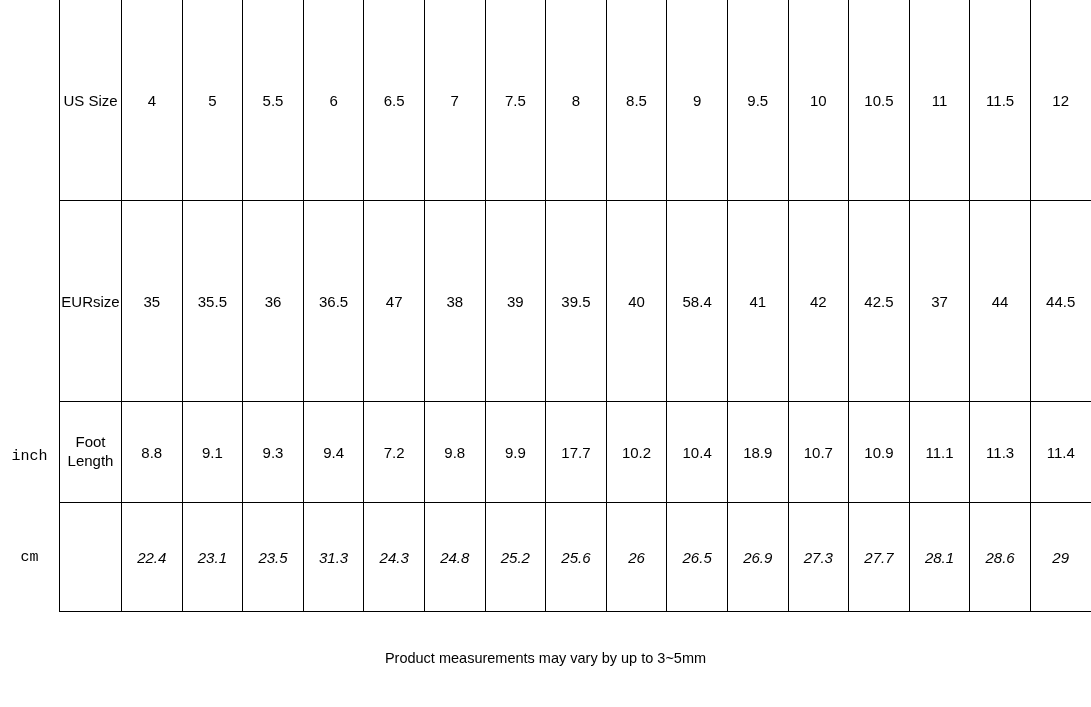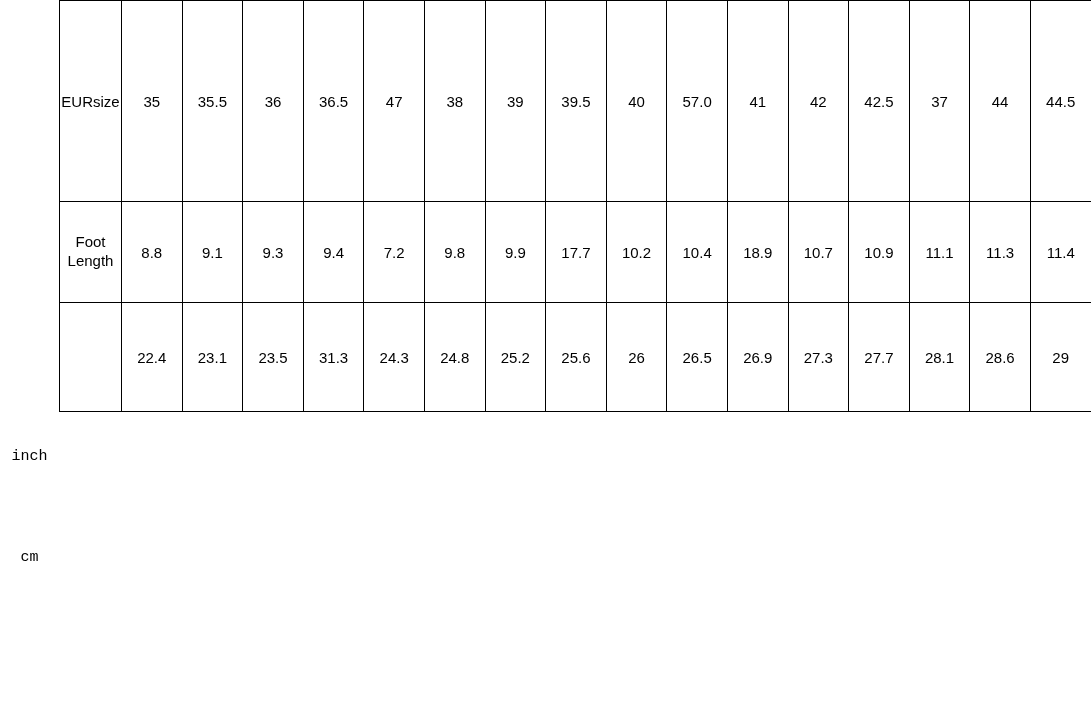--- a/index.html
+++ b/index.html
@@ -45,21 +45,21 @@
   }
 
   
   col.label-col { width: 62px; }
   col.data-col  { width: 60.6px; }
 
   
   tr.row-us   td { height: 200px; }
   tr.row-eur  td { height: 200px; margin-left: 41px; }
   tr.row-in   td { height: 100px; }
-  tr.row-cm   td { height: 108px; }
+  tr.row-cm   td { height: 108px; font-style: italic; }
 
   .row-label {
     font-size: 15px;
     text-align: center;
   }
   .row-label .two-line {
     display: block;
     line-height: 1.25;
   }
 
@@ -111,32 +111,51 @@
       <col class="data-col">
         <col class="data-col">
         <col class="data-col">
         <col class="data-col">
       <col class="data-col">
         <col class="data-col">
         <col class="data-col">
         <col class="data-col">
     </colgroup>
     <tbody>
+      <tr class="row-us">
+        <td class="row-label">US Size</td>
+        <td>4</td>
+        <td>5</td>
+        <td>5.5</td>
+        <td>6</td>
+        <td>6.5</td>
+        <td>7</td>
+        <td>7.5</td>
+        <td>8</td>
+        <td>8.5</td>
+        <td>9</td>
+        <td>9.5</td>
+        <td>10</td>
+        <td>10.5</td>
+        <td>11</td>
+        <td>11.5</td>
+        <td>12</td>
+      </tr>
       <tr class="row-eur">
         <td class="row-label">EURsize</td>
         <td>35</td>
         <td>35.5</td>
         <td>36</td>
         <td>36.5</td>
         <td>47</td>
         <td>38</td>
         <td>39</td>
         <td>39.5</td>
         <td>40</td>
-        <td>57.0</td>
+        <td>58.4</td>
         <td>41</td>
         <td>42</td>
         <td>42.5</td>
         <td>37</td>
         <td>44</td>
         <td>44.5</td>
       </tr>
       <tr class="row-in">
         <td class="row-label">
           <span class="two-line">Foot</span>
@@ -174,13 +193,14 @@
         <td>26.9</td>
         <td>27.3</td>
         <td>27.7</td>
         <td>28.1</td>
         <td>28.6</td>
         <td>29</td>
       </tr>
     </tbody>
   </table>
 
+  <div class="footnote">Product measurements may vary by up to 3~5mm</div>
 </div>
 
 </body></html>

